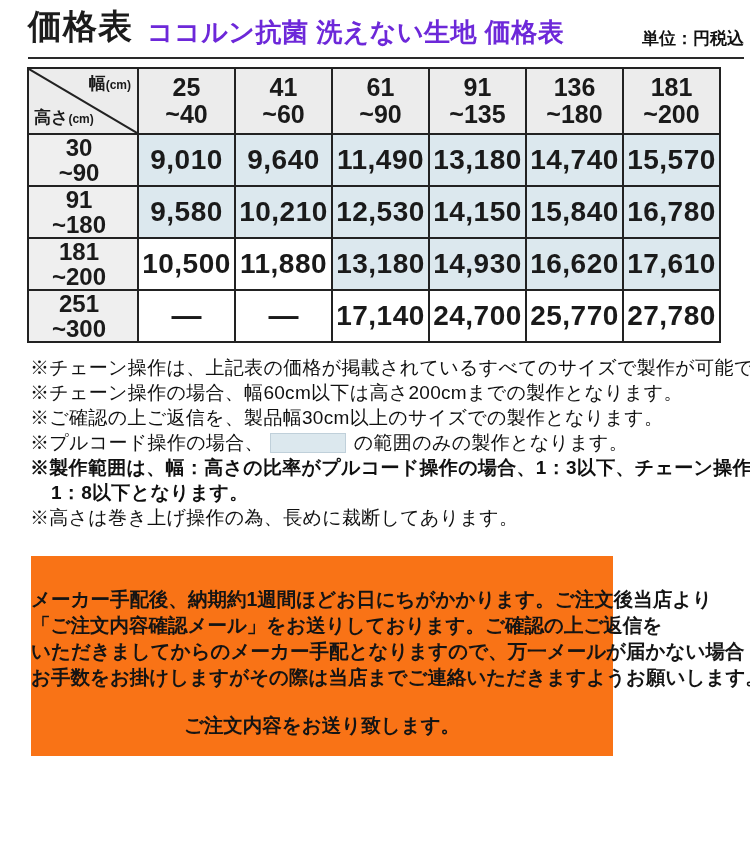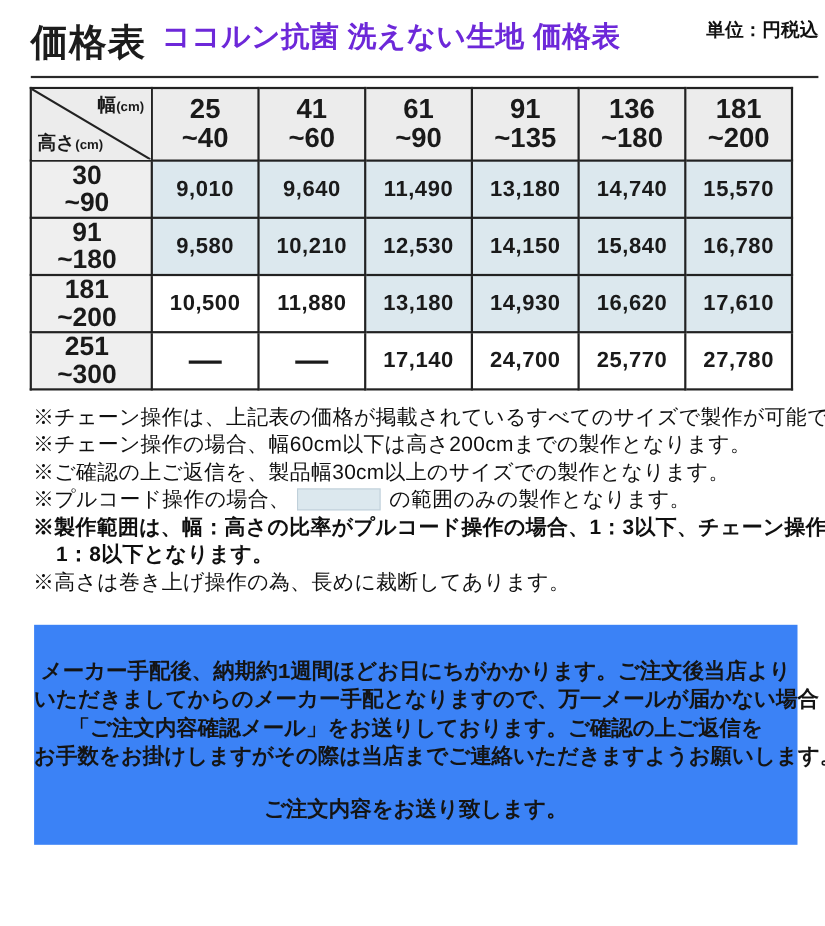--- a/index.html
+++ b/index.html
@@ -3,21 +3,21 @@
 <meta charset="utf-8">
 <style>
   * { margin:0; padding:0; box-sizing:border-box; }
   html,body { background:#fff; }
   body {
     width:750px; height:842px;
     font-family:"Liberation Sans", sans-serif;
     color:#111; overflow:hidden;
   }
   
-  .hdr { display:flex; align-items:flex-start; padding:16px 6px 0 28px; }
+  .hdr { display:flex; align-items:flex-end; padding:4px 6px 0 28px; }
   .hdr .title { font-size:34px; font-weight:bold; letter-spacing:1px; color:#1c1c1c; }
   .hdr .subtitle { font-size:26px; font-weight:bold; margin-left:14px; letter-spacing:0.5px; color:#6d28d9; }
   .hdr .unit { margin-left:auto; font-size:17px; font-weight:bold; white-space:nowrap; }
   .rule { height:2px; background:#2a2a2a; margin:7px 6px 0 28px; }
 
   
   table.price { border-collapse:collapse; margin:8px 12px 0 27px; table-layout:fixed; }
   table.price th, table.price td {
     border:2px solid #222; text-align:center; vertical-align:middle;
     font-weight:bold; color:#1a1a1a;
@@ -25,39 +25,39 @@
   table.price col.c-rh { width:110px; }
   table.price col.c-d  { width:97px;  }
   tr.head th { height:66px; background:#ececec; font-size:25px; line-height:27px; }
   tr.body th, tr.body td { height:52px; }
   th.corner { background:#fff; position:relative; padding:0; }
   th.corner .wlab { position:absolute; top:6px; right:6px; font-size:17px; line-height:17px; }
   th.corner .hlab { position:absolute; bottom:5px; left:5px; font-size:17px; line-height:17px; }
   th.corner .cm { font-size:12px; font-weight:bold; }
   th.corner svg { position:absolute; inset:0; width:100%; height:100%; display:block; }
   th.rh { background:#efefef; text-align:right; padding-right:8px; font-size:24px; line-height:25px; }
-  td.cell { background:#fff; font-size:20px; letter-spacing:0.5px; }
+  td.cell { background:#fff; font-size:28px; letter-spacing:0.5px; }
   td.cell.hl { background:#dce8ee; }
   td.cell.dash { font-size:30px; letter-spacing:0; }
 
   
   .notes { margin:12px 20px 0 30px; font-size:19px; color:#101010; }
   .note { line-height:25px; letter-spacing:0.3px; white-space:nowrap; }
   .note.bold { font-weight:bold; }
   .note .indent2 { padding-left:21px; }
   .swatch {
     display:inline-block; width:76px; height:20px; background:#dce8ee;
     border:1px solid #c0d0da; vertical-align:-4px; margin:0 8px 0 6px;
   }
 
   
   .notice {
-    margin:26px 0 0 31px; width:694px; height:200px; background:#3b82f6;
+    margin:26px 0 0 31px; width:582px; height:200px; background:#f97316;
     text-align:center; font-weight:bold; font-size:19.5px; line-height:26px;
-    color:#141414; padding-top:30px;font-family:Liberation Mono, monospace;
+    color:#141414; padding-top:30px;
   }
   .notice .para2 { margin-top:22px; }
   .nline { white-space:nowrap; }
 </style>
 </head>
 <body>
 
 <div class="hdr">
   <span class="title">価格表</span>
   <span class="subtitle">ココルン抗菌 洗えない生地 価格表</span>
@@ -166,20 +166,20 @@
   <div class="note">※ご確認の上ご返信を、製品幅30cm以上のサイズでの製作となります。</div>
   <div class="note"><span>※プルコード操作の場合、</span><span class="swatch"></span><span>の範囲のみの製作となります。</span></div>
   <div class="note bold">※製作範囲は、幅：高さの比率がプルコード操作の場合、1：3以下、チェーン操作の場合、</div>
   <div class="note bold"><span class="indent2">1：8以下となります。</span></div>
   <div class="note">※高さは巻き上げ操作の為、長めに裁断してあります。</div>
 </div>
 
 <div class="notice">
   <div class="para1">
     <div class="nline">メーカー手配後、納期約1週間ほどお日にちがかかります。ご注文後当店より</div>
+    <div class="nline">「ご注文内容確認メール」をお送りしております。ご確認の上ご返信を</div>
     <div class="nline">いただきましてからのメーカー手配となりますので、万一メールが届かない場合</div>
-    <div class="nline">「ご注文内容確認メール」をお送りしております。ご確認の上ご返信を</div>
     <div class="nline">お手数をお掛けしますがその際は当店までご連絡いただきますようお願いします。</div>
   </div>
   <div class="para2">
     <div class="nline">ご注文内容をお送り致します。</div>
   </div>
 </div>
 
 </body></html>

